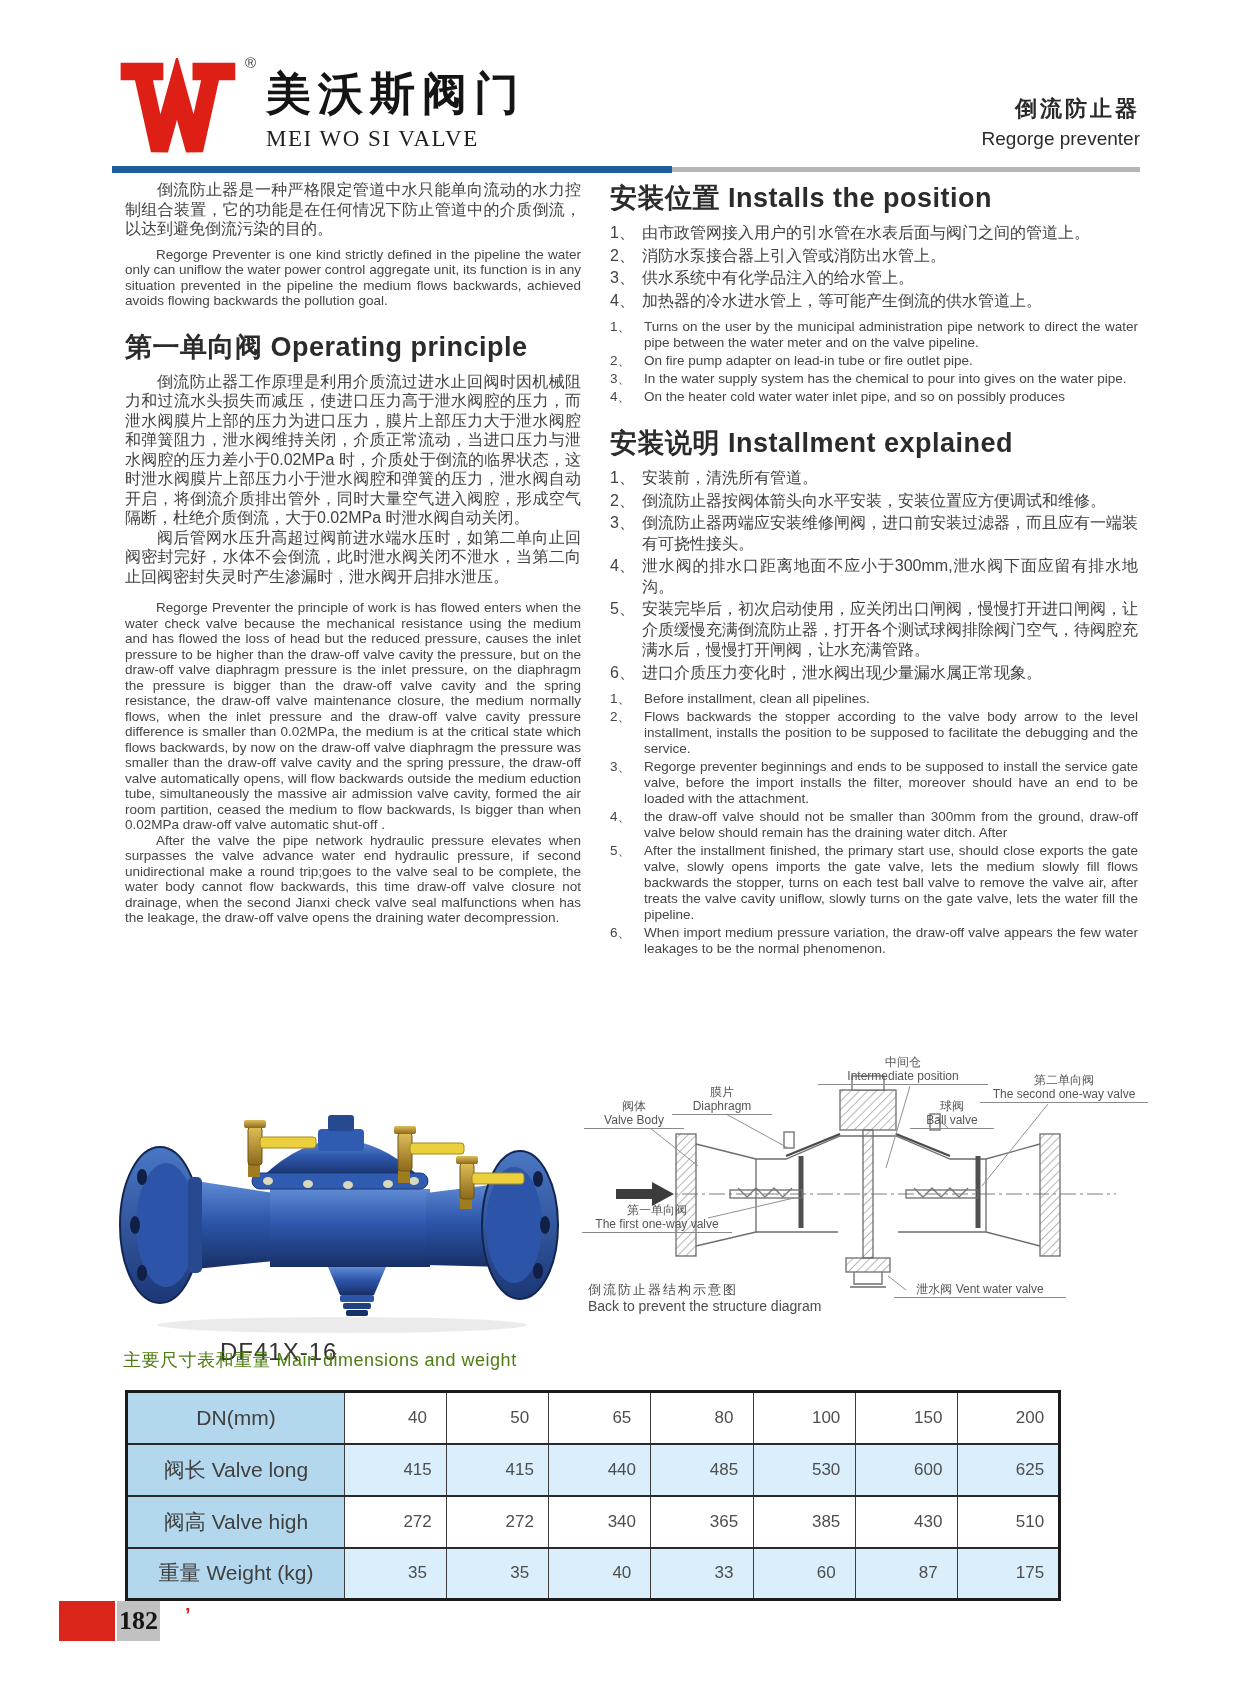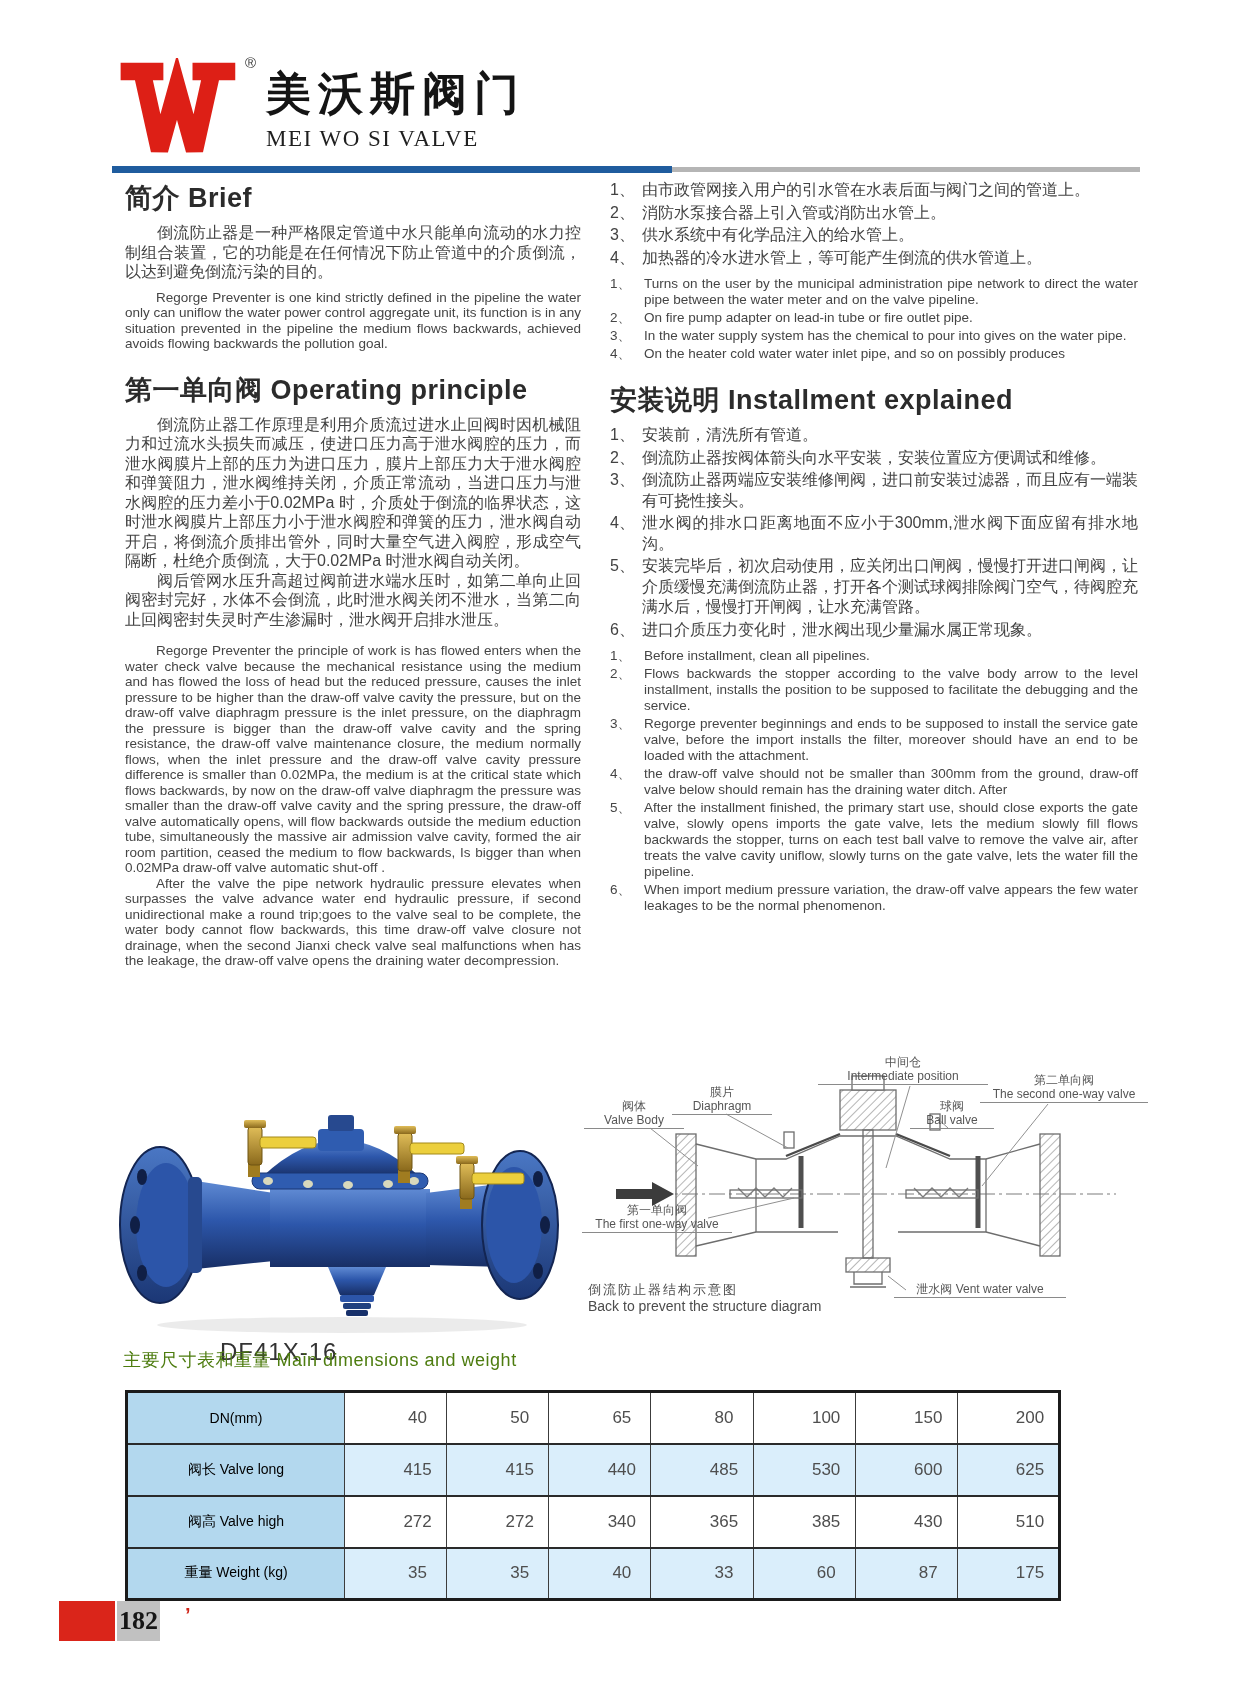--- a/index.html
+++ b/index.html
@@ -59,21 +59,21 @@
 
   
   .dims-title { position:absolute; left:123px; top:1348px; font-size:18px;
                 color:#4d7c0f; letter-spacing:.5px; font-weight:400; }
   table.dims { position:absolute; left:125px; top:1390px; width:936px;
                border-collapse:collapse; table-layout:fixed; }
   table.dims { border:3px solid #1b1b1b; }
   table.dims td { border:1px solid #3c3c3c; height:52px; text-align:center;
                   font-size:17px; color:#4e4e4e; }
   table.dims tr + tr td { border-top:2px solid #2a2a2a; }
-  table.dims td.lab { width:218px; color:#000000; font-size:14px; }
+  table.dims td.lab { width:218px; color:#404040; font-size:21px; }
   td.lab { background:#b3d8ee; }
   tr.alt td.val { background:#daeefb; }
   td.val { background:#ffffff;padding-left:44px; }
 
   
   .red-block { position:absolute; left:59px; top:1601px; width:56px; height:40px; }
   .pagenum { position:absolute; left:117px; top:1601px; width:43px; height:40px;
              background:#c1c1c1; display:flex; align-items:center; justify-content:center;
              font-family:"Liberation Serif","DejaVu Serif",serif; font-weight:bold;
              font-size:26px; color:#161616; }
@@ -90,37 +90,41 @@
         <path d="M8,14 H52 M30,14 L48,95 L66,30 L84,95 L102,14 M82,14 H126" stroke="#dd1f16" stroke-width="18" fill="none" stroke-linecap="butt"></path>
       </svg>
       <span class="logo-reg">®</span>
     </div>
     <div class="logo-text">
       <div class="company-zh">美沃斯阀门</div>
       <div class="company-en">MEI WO SI VALVE</div>
     </div>
   </div>
 
+  <div class="product">
+    <div class="product-zh">倒流防止器</div>
+    <div class="product-en">Regorge preventer</div>
+  </div>
 
   <div class="div-blue" style="background:#1f5c9e"></div>
   <div class="div-gray"></div>
 
   <div class="col col-left">
-    <h2 class="sec">简介 Brief</h2>
     <p class="zh mb8">倒流防止器是一种严格限定管道中水只能单向流动的水力控制组合装置，它的功能是在任何情况下防止管道中的介质倒流，以达到避免倒流污染的目的。</p>
     <p class="en mb20">Regorge Preventer is one kind strictly defined in the pipeline the water only can uniflow the water power control aggregate unit, its function is in any situation prevented in the pipeline the medium flows backwards, achieved avoids flowing backwards the pollution goal.</p>
 
     <h2 class="sec">第一单向阀 Operating principle</h2>
     <p class="zh">倒流防止器工作原理是利用介质流过进水止回阀时因机械阻力和过流水头损失而减压，使进口压力高于泄水阀腔的压力，而泄水阀膜片上部的压力为进口压力，膜片上部压力大于泄水阀腔和弹簧阻力，泄水阀维持关闭，介质正常流动，当进口压力与泄水阀腔的压力差小于0.02MPa 时，介质处于倒流的临界状态，这时泄水阀膜片上部压力小于泄水阀腔和弹簧的压力，泄水阀自动开启，将倒流介质排出管外，同时大量空气进入阀腔，形成空气隔断，杜绝介质倒流，大于0.02MPa 时泄水阀自动关闭。</p>
     <p class="zh mb14">阀后管网水压升高超过阀前进水端水压时，如第二单向止回阀密封完好，水体不会倒流，此时泄水阀关闭不泄水，当第二向止回阀密封失灵时产生渗漏时，泄水阀开启排水泄压。</p>
     <p class="en">Regorge Preventer the principle of work is has flowed enters when the water check valve because the mechanical resistance using the medium and has flowed the loss of head but the reduced pressure, causes the inlet pressure to be higher than the draw-off valve cavity the pressure, but on the draw-off valve diaphragm pressure is the inlet pressure, on the diaphragm the pressure is bigger than the draw-off valve cavity and the spring resistance, the draw-off valve maintenance closure, the medium normally flows, when the inlet pressure and the draw-off valve cavity pressure difference is smaller than 0.02MPa, the medium is at the critical state which flows backwards, by now on the draw-off valve diaphragm the pressure was smaller than the draw-off valve cavity and the spring pressure, the draw-off valve automatically opens, will flow backwards outside the medium eduction tube, simultaneously the massive air admission valve cavity, formed the air room partition, ceased the medium to flow backwards, Is bigger than when 0.02MPa draw-off valve automatic shut-off .</p>
     <p class="en">After the valve the pipe network hydraulic pressure elevates when surpasses the valve advance water end hydraulic pressure, if second unidirectional  make a round trip;goes to the valve seal to be complete, the water body cannot flow backwards, this time draw-off valve closure not drainage, when the second Jianxi check valve seal malfunctions when has the leakage, the draw-off valve opens the draining water decompression.</p>
   </div>
 
   <div class="col col-right">
+    <h2 class="sec">安装位置 Installs the position</h2>
     <ol class="nlist zh-l mb8">
       <li>
           <span class="n">1、</span>
           <span class="t">由市政管网接入用户的引水管在水表后面与阀门之间的管道上。</span>
         </li>
       <li>
           <span class="n">2、</span>
           <span class="t">消防水泵接合器上引入管或消防出水管上。</span>
         </li>
       <li>

